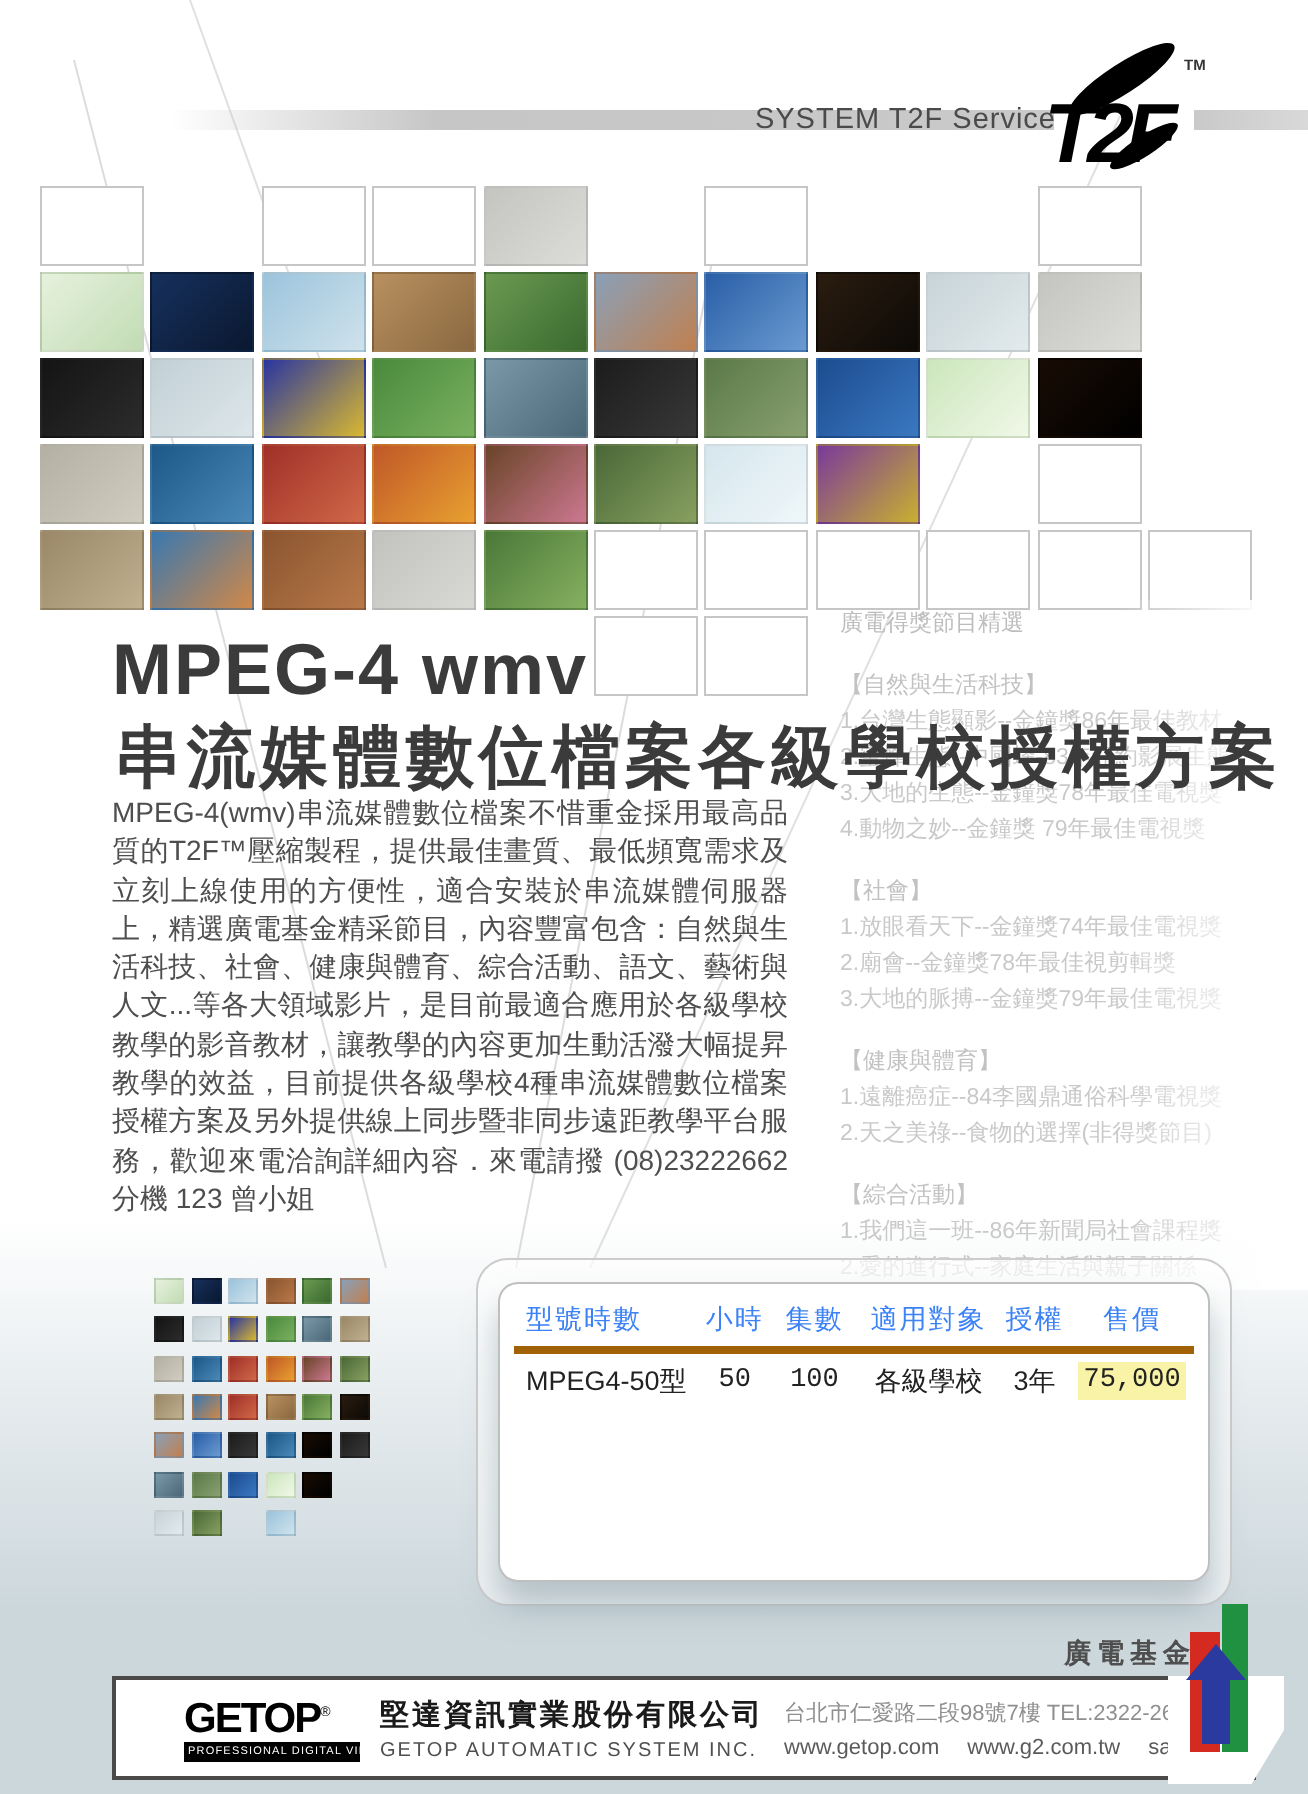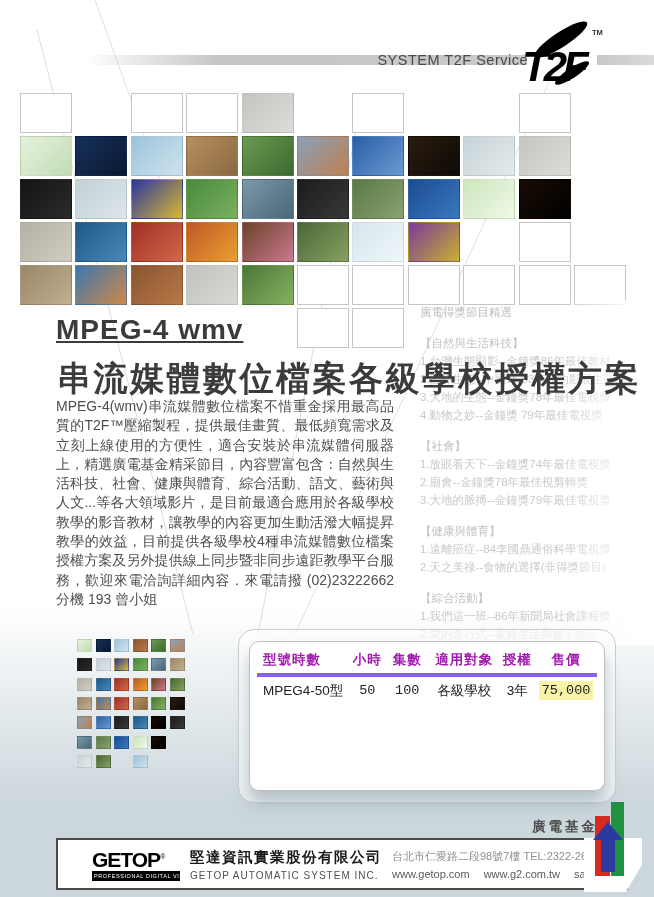--- a/index.html
+++ b/index.html
@@ -25,22 +25,22 @@
   .t2f .txt{position:absolute;left:0;top:16px;font-size:42px;font-weight:900;font-style:italic;
             letter-spacing:-4px;color:#000;line-height:46px;}
   .t2f .tm{position:absolute;left:70px;top:0;font-size:7.5px;color:#333;font-weight:bold;}
 
   
   .tile{position:absolute;z-index:2;box-sizing:border-box;}
   .tile.empty{background:#fff;border:1px solid #c6c6c6;}
   .tile.photo{border:1px solid rgba(0,0,0,.08);}
 
   
-  .title1{position:absolute;left:56px;top:314px;font-size:28px;font-weight:bold;color:#3b3b3b;
-          letter-spacing:1px;z-index:5;text-decoration:underline;}
+  .title1{position:absolute;left:56px;top:314px;font-size:36px;font-weight:bold;color:#3b3b3b;
+          letter-spacing:1px;z-index:5;}
   .title2{position:absolute;left:57px;top:356px;font-size:34px;font-weight:bold;color:#3b3b3b;
           letter-spacing:2.5px;z-index:5;}
   .bodytext{position:absolute;left:56px;top:397px;width:338px;font-size:14px;line-height:19.3px;
           color:#4e4e4e;text-align:justify;z-index:5;}
 
   
   .awards{position:absolute;left:420px;top:303px;width:240px;font-size:11.5px;line-height:18px;
           color:#c6c6c6;z-index:2;white-space:nowrap;overflow:hidden;}
   .awards .hd{color:#bdbdbd;margin-bottom:2px;}
   .awards .cat{margin-top:13px;color:#c2c2c2;}
@@ -51,22 +51,22 @@
   
   .bottom-bg{position:absolute;left:0;top:608px;width:654px;height:289px;z-index:0;
           background:linear-gradient(180deg,#ffffff 0%,#e9eef0 28%,#ccd7dc 68%,#ccd7db 100%);}
 
   
   .panel-outer{position:absolute;left:238px;top:629px;width:376px;height:172px;border:1px solid #cccccc;
           border-radius:16px;background:rgba(255,255,255,.65);z-index:4;}
   .panel-inner{position:absolute;left:249px;top:641px;width:354px;height:148px;background:#fff;
           border:1px solid #bfbfbf;border-radius:10px;box-shadow:0 12px 16px rgba(125,148,158,.5);z-index:5;}
   table.pricing{position:absolute;left:257px;top:646px;width:340px;border-collapse:collapse;z-index:6;}
-  table.pricing th{font-size:13.5px;font-weight:bold;color:#a21caf;text-align:center;padding:5px 0 4px 0;
-          letter-spacing:1px;border-bottom:4px solid #8b5cf6;}
+  table.pricing th{font-size:13.5px;font-weight:normal;color:#3b82f6;text-align:center;padding:5px 0 4px 0;
+          letter-spacing:1px;border-bottom:4px solid #a16207;}
   table.pricing th:first-child{text-align:left;padding-left:6px;}
   table.pricing td{font-size:13.5px;color:#222;text-align:center;padding:4px 0;border-top:1px solid #c2c2c2;}
   table.pricing tr:first-child td{border-top:none;}
   table.pricing td.model{text-align:left;padding-left:6px;font-family:Liberation Sans, sans-serif;}
   table.pricing td.num{font-family:"Liberation Mono","DejaVu Sans Mono",monospace;}
   table.pricing td.price{font-family:"Liberation Mono","DejaVu Sans Mono",monospace;padding:4px 4px;}
   table.pricing td.price span{display:block;padding:2px 2px;}
   .w-model{width:90px;}.w-h{width:38px;}.w-e{width:46px;}.w-t{width:76px;}.w-l{width:38px;}.w-p{width:62px;}
 
   
@@ -168,21 +168,21 @@
       <div class="tile empty" style="left: 463.2px; top: 265px; width: 52px; height: 40px;"></div>
       <div class="tile empty" style="left: 518.6px; top: 265px; width: 52px; height: 40px;"></div>
       <div class="tile empty" style="left: 574px; top: 265px; width: 52px; height: 40px;"></div>
       <div class="tile empty" style="left: 297px; top: 308px; width: 52px; height: 40px;"></div>
       <div class="tile empty" style="left: 352.4px; top: 308px; width: 52px; height: 40px;"></div>
     </div>
 
   <div class="title1">MPEG-4 wmv</div>
   <div class="title2">串流媒體數位檔案各級學校授權方案</div>
 
-  <div class="bodytext">MPEG-4(wmv)串流媒體數位檔案不惜重金採用最高品質的T2F™壓縮製程，提供最佳畫質、最低頻寬需求及立刻上線使用的方便性，適合安裝於串流媒體伺服器上，精選廣電基金精采節目，內容豐富包含：自然與生活科技、社會、健康與體育、綜合活動、語文、藝術與人文...等各大領域影片，是目前最適合應用於各級學校教學的影音教材，讓教學的內容更加生動活潑大幅提昇教學的效益，目前提供各級學校4種串流媒體數位檔案授權方案及另外提供線上同步暨非同步遠距教學平台服務，歡迎來電洽詢詳細內容．來電請撥 (02)23222662 分機 193 曾小姐</div>
+  <div class="bodytext">MPEG-4(wmv)串流媒體數位檔案不惜重金採用最高品質的T2F™壓縮製程，提供最佳畫質、最低頻寬需求及立刻上線使用的方便性，適合安裝於串流媒體伺服器上，精選廣電基金精采節目，內容豐富包含：自然與生活科技、社會、健康與體育、綜合活動、語文、藝術與人文...等各大領域影片，是目前最適合應用於各級學校教學的影音教材，讓教學的內容更加生動活潑大幅提昇教學的效益，目前提供各級學校4種串流媒體數位檔案授權方案及另外提供線上同步暨非同步遠距教學平台服務，歡迎來電洽詢詳細內容．來電請撥 (08)23222662 分機 123 曾小姐</div>
 
   <div class="awards">
     <div class="hd">廣電得獎節目精選</div>
     <div id="awards-sections">
         <div class="cat">【自然與生活科技】</div>
         <div class="itm">1.台灣生態顯影--金鐘獎86年最佳教材</div>
         <div class="itm">2.蜜蜂生態--中國蜂-83年紐約影展生態</div>
         <div class="itm">3.大地的生態--金鐘獎78年最佳電視獎</div>
         <div class="itm">4.動物之妙--金鐘獎 79年最佳電視獎</div>
         <div class="cat">【社會】</div>

